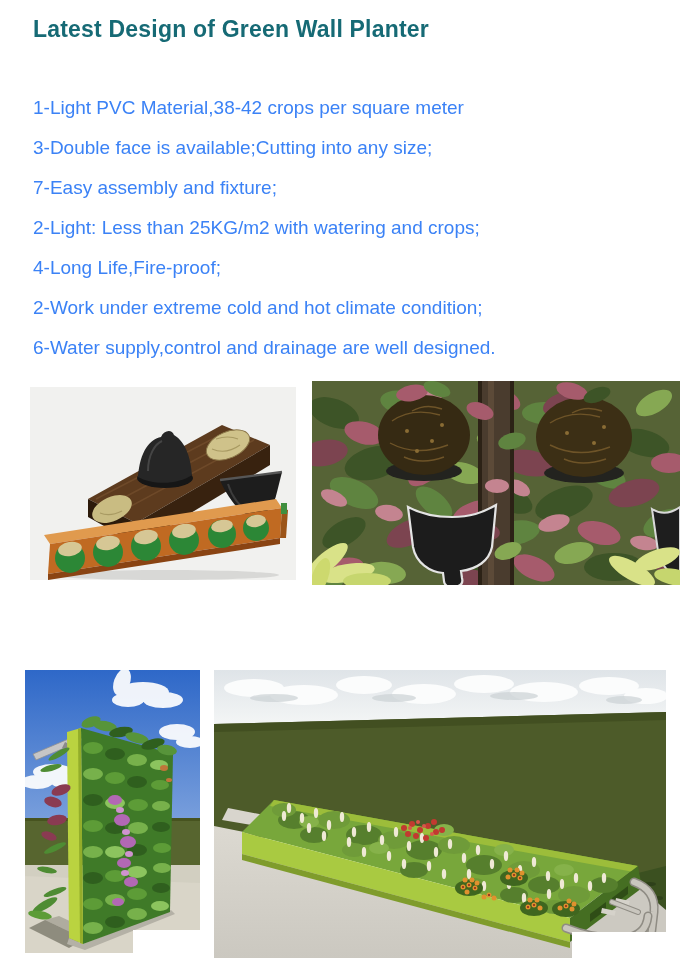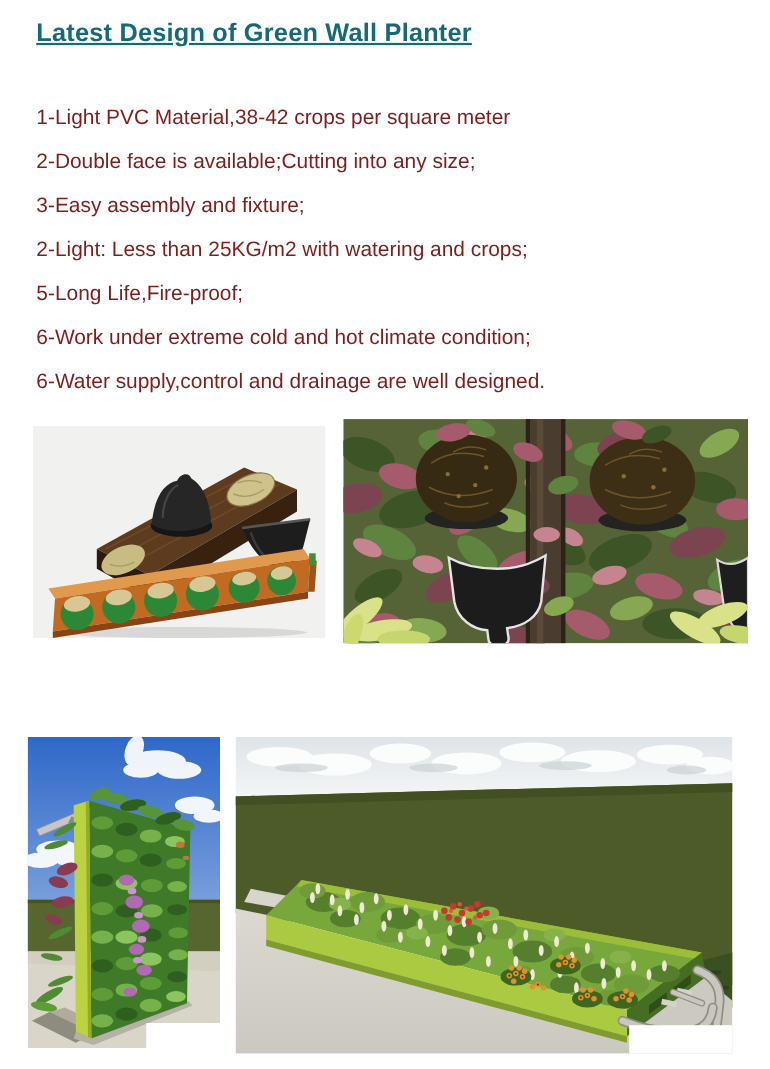--- a/index.html
+++ b/index.html
@@ -4,44 +4,43 @@
 <style>
   html,body { margin:0; padding:0; background:#ffffff; }
   .page {
     position:relative; width:700px; height:972px; background:#ffffff;
     font-family:"Liberation Sans", sans-serif; overflow:hidden;
   }
   .title {
     position:absolute; left:33px; top:16px; margin:0;
     font-size:23px; font-weight:bold; color:#166A75; letter-spacing:.2px;
     white-space:nowrap;
-    text-decoration:underline;
   }
   .features {
     position:absolute; left:33px; top:88px; margin:0; padding:0;
-    list-style:none; font-size:19px; color:#7f1d1d;
+    list-style:none; font-size:19px; color:#3b82f6;
   }
   .features li { height:40px; line-height:40px; white-space:nowrap; }
   .fig { position:absolute; overflow:hidden; }
   .fig svg { display:block; width:100%; height:100%; }
 </style>
 </head>
 <body>
 
 <div class="page">
 
   <h1 class="title">Latest Design of Green Wall Planter</h1>
 
   <ul class="features">
     <li>1-Light PVC Material,38-42 crops per square meter</li>
-    <li>2-Double face is available;Cutting into any size;</li>
-    <li>3-Easy assembly and fixture;</li>
+    <li>3-Double face is available;Cutting into any size;</li>
+    <li>7-Easy assembly and fixture;</li>
     <li>2-Light: Less than 25KG/m2 with watering and crops;</li>
-    <li>5-Long Life,Fire-proof;</li>
-    <li>6-Work under extreme cold and hot climate condition;</li>
+    <li>4-Long Life,Fire-proof;</li>
+    <li>2-Work under extreme cold and hot climate condition;</li>
     <li>6-Water supply,control and drainage are well designed.</li>
   </ul>
 
   <div class="fig" style="left:30px;top:387px;width:266px;height:193px">
     <svg viewBox="0 0 266 193">
       <rect width="266" height="193" fill="#f1f1ef"></rect>
 
       <g>
         <polygon points="58,112 192,38 240,58 106,136" fill="#5d3b1e"></polygon>
         <path d="M66,112 L198,44 M78,119 L212,48 M90,125 L224,53" stroke="#7a5430" stroke-width="1.5" fill="none" opacity="0.6"></path>

